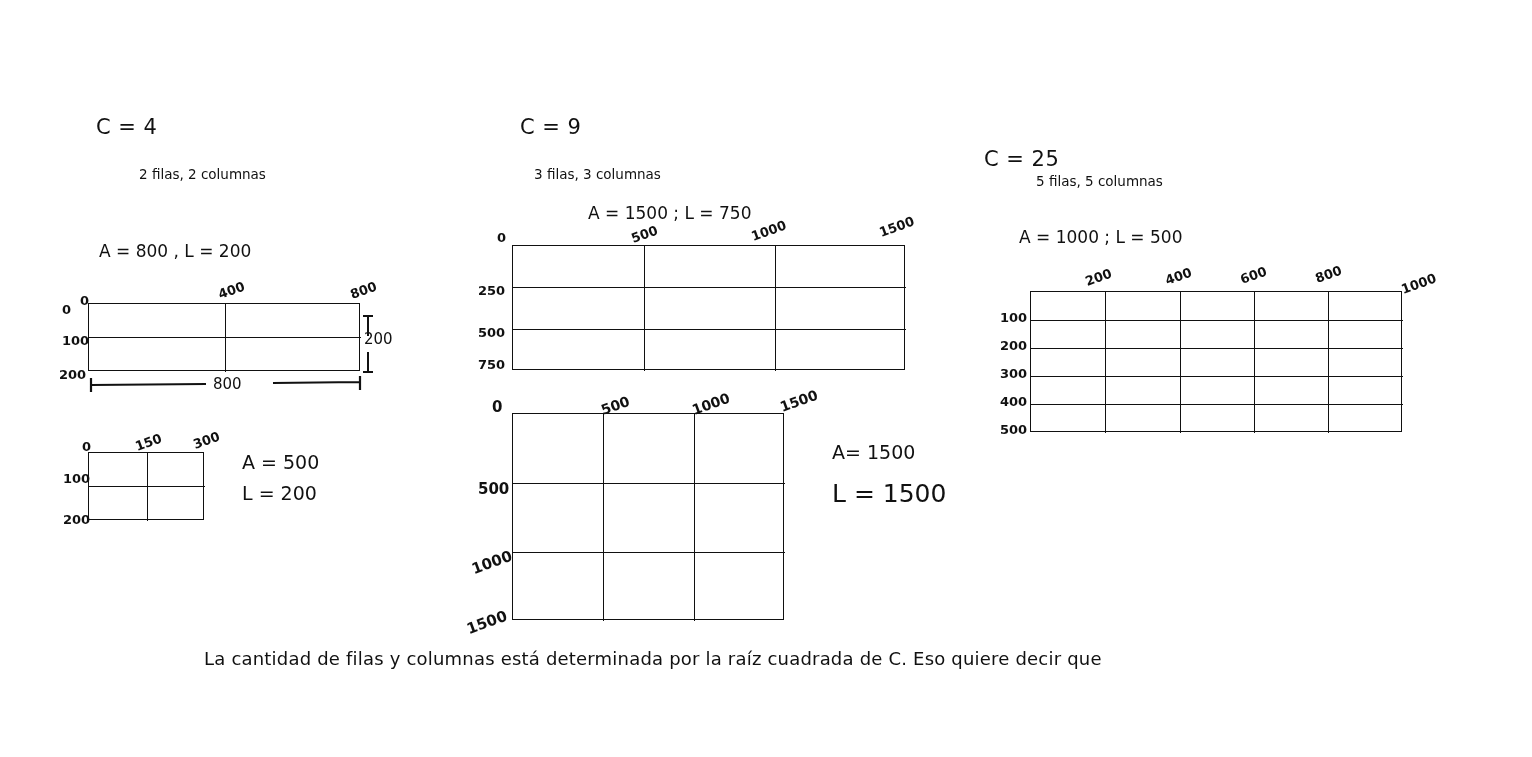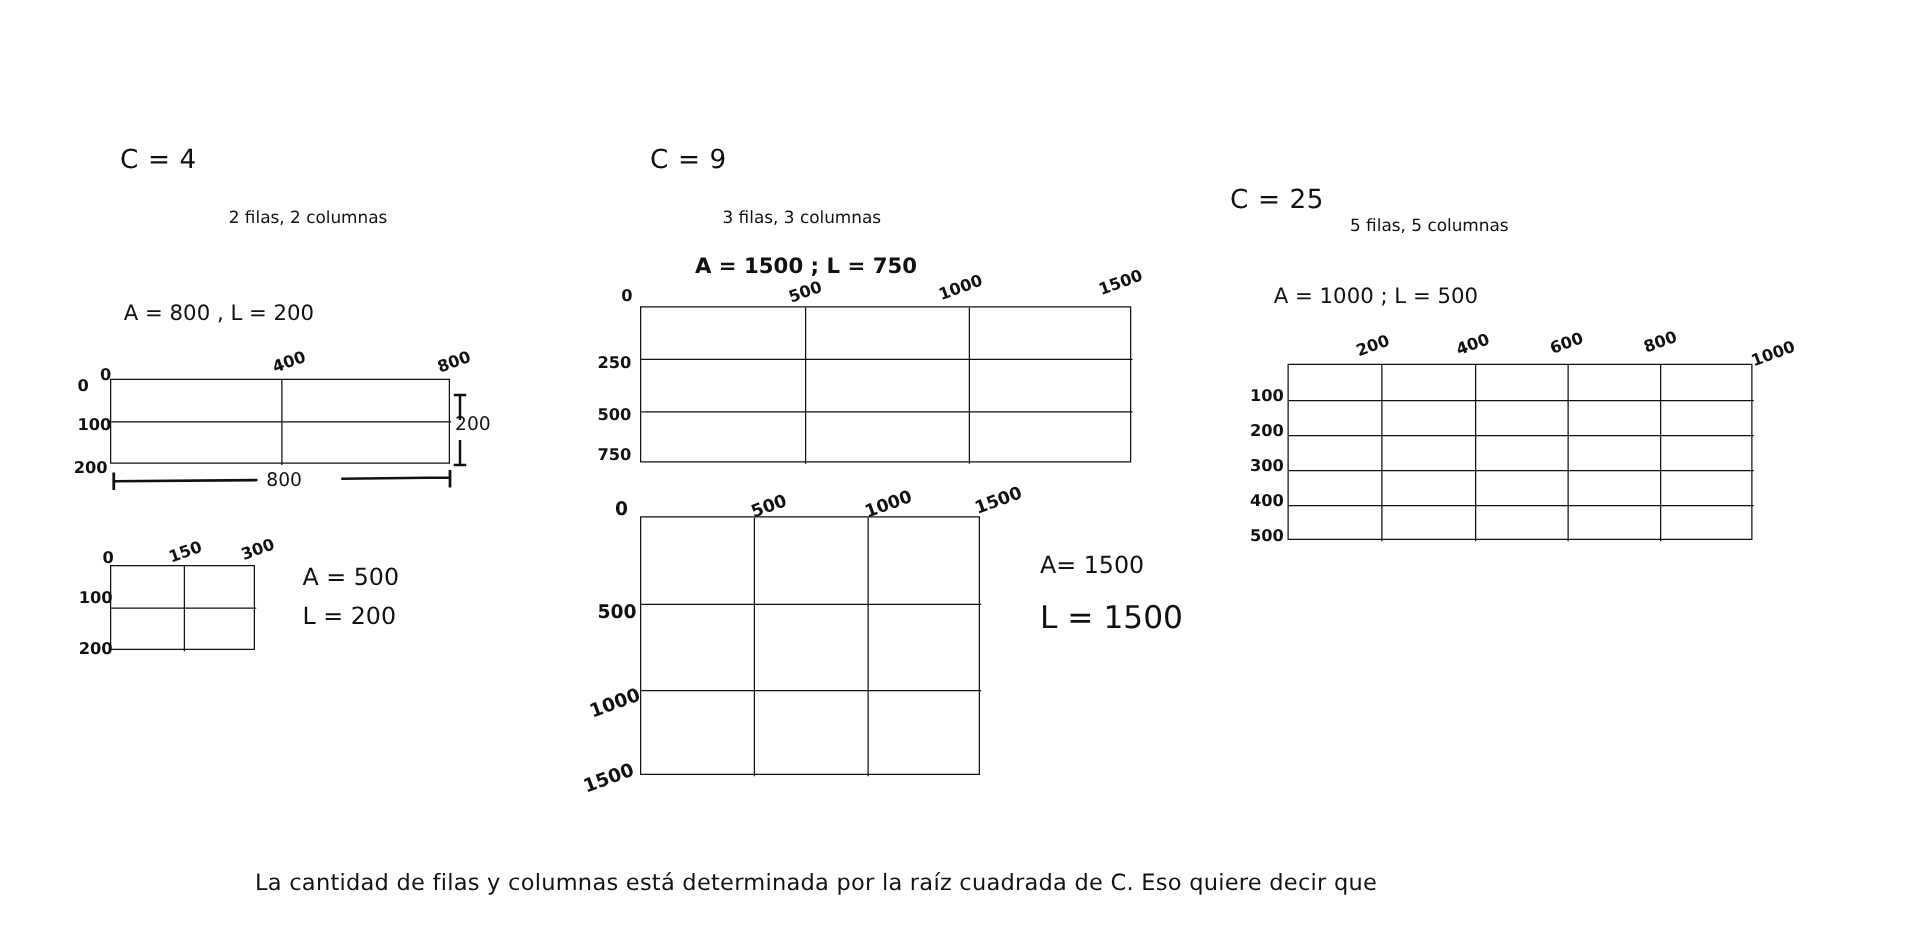--- a/index.html
+++ b/index.html
@@ -31,40 +31,38 @@
     font-size: 17px;
     letter-spacing: 0.2px;
   }
   .head {
     font-size: 21px;
     font-weight: 500;
     letter-spacing: 0.5px;
   }
   .sub {
     font-size: 13.5px;
-    margin-left: 44px;
   }
   .ann {
     font-size: 17px;
     font-weight: 500;
   }
   .tick {
     font-size: 13px;
     font-weight: 600;
   }
   .tick-r {
     font-size: 13px;
     font-weight: 600;
     transform: rotate(-20deg);
     transform-origin: left bottom;
   }
   .foot {
     font-size: 18px;
     letter-spacing: 0.2px;
-    margin-top: 48px;
   }
   .grid {
     position: absolute;
     box-sizing: border-box;
     border: 1.6px solid #111;
   }
   .gl {
     position: absolute;
     background: #111;
   }
@@ -117,21 +115,21 @@
   <div class="txt tick-r" style="left:138px; top:440px;">150</div>
   <div class="txt tick-r" style="left:196px; top:438px;">300</div>
   <div class="txt tick" style="left:63px; top:472px;">100</div>
   <div class="txt tick" style="left:63px; top:513px;">200</div>
   <div class="txt ann" style="left:242px; top:453px; font-size:19px;">A = 500</div>
   <div class="txt ann" style="left:242px; top:484px; font-size:19px;">L = 200</div>
 
   <div class="txt head" style="left:520px; top:117px;">C = 9</div>
   <div class="txt sub" style="left:534px; top:168px;">3 filas, 3 columnas</div>
 
-  <div class="txt ann" style="left:556px; top:205px;font-weight:bold;">A = 1500 ;  L = 750</div>
+  <div class="txt ann" style="left:588px; top:205px;">A = 1500 ;  L = 750</div>
 
   <div class="grid" style="left:512px; top:245px; width:393px; height:125px;">
     <div class="gl hline" style="left:0; top:41px; width:393px;"></div>
     <div class="gl hline" style="left:0; top:83px; width:393px;"></div>
     <div class="gl vline" style="left:131px; top:0; height:125px;"></div>
     <div class="gl vline" style="left:262px; top:0; height:125px;"></div>
   </div>
   <div class="txt tick" style="left:497px; top:231px;">0</div>
   <div class="txt tick-r" style="left:634px; top:232px;">500</div>
   <div class="txt tick-r" style="left:754px; top:230px;">1000</div>

